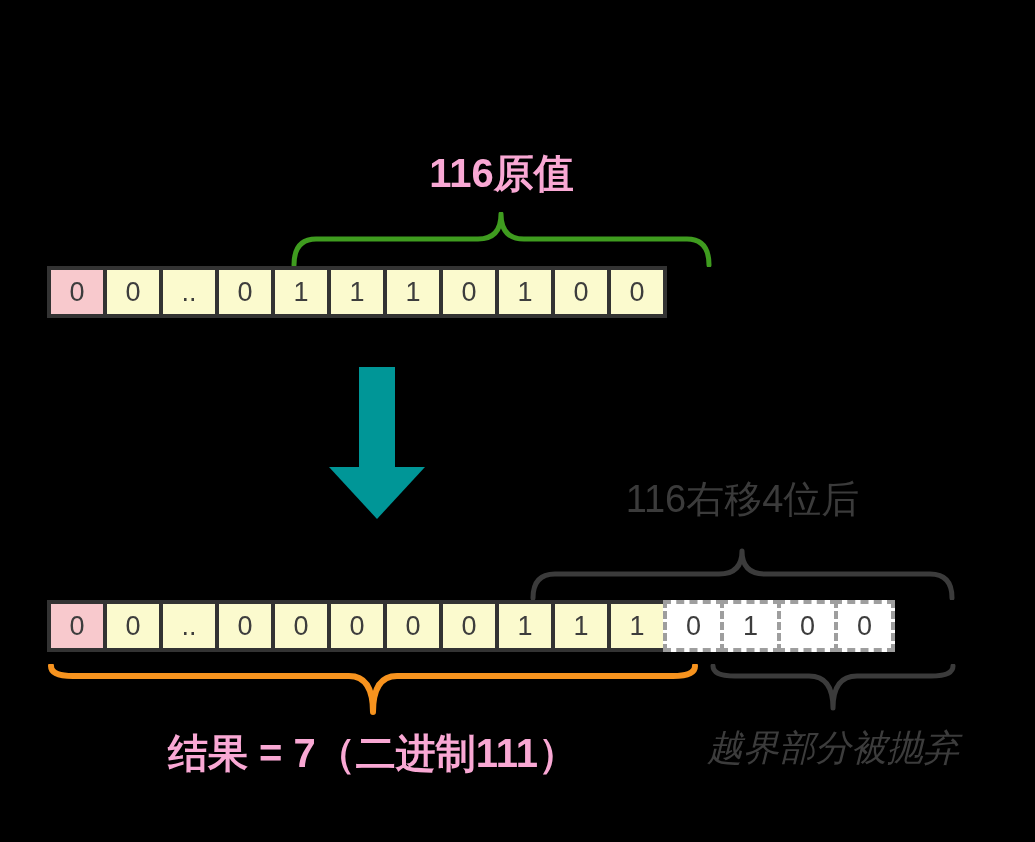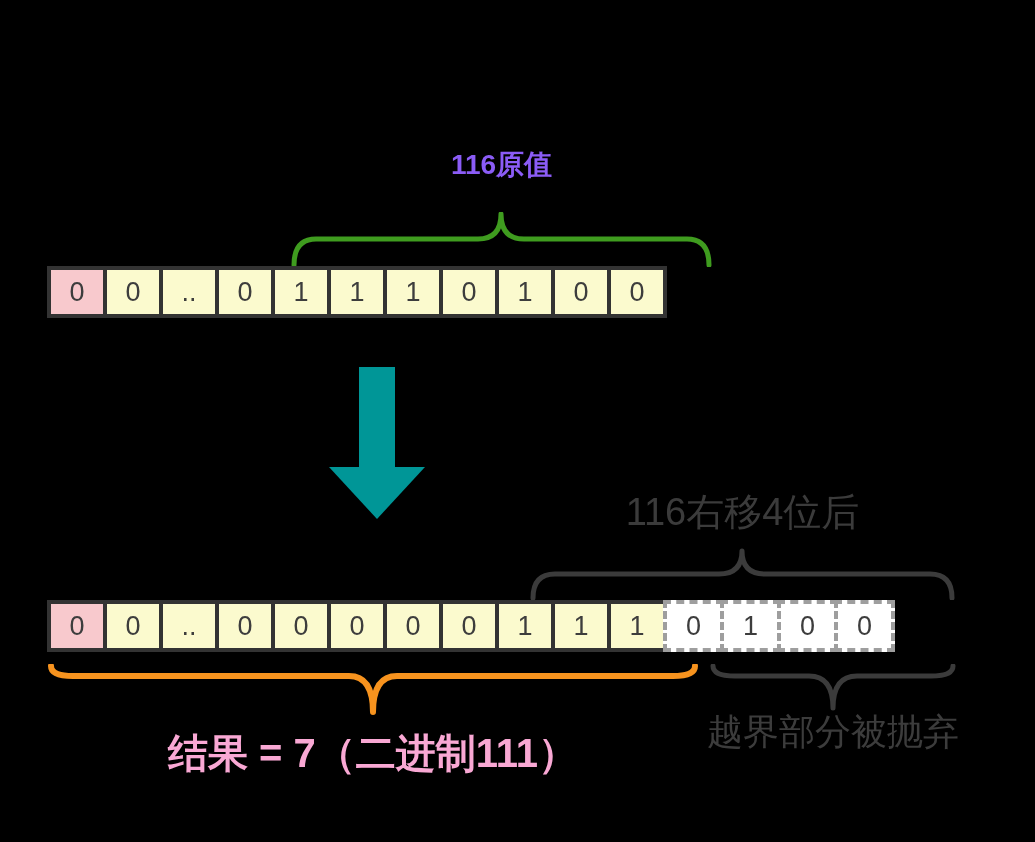--- a/index.html
+++ b/index.html
@@ -12,21 +12,21 @@
     width: 1035px;
     height: 842px;
     background: #000000;
     overflow: hidden;
     font-family: "Liberation Sans", "DejaVu Sans", sans-serif;
   }
   .abs { position: absolute; }
 
   
   .label { text-align: center; white-space: nowrap; }
-  .label-green  { color: #8b5cf6; font-size: 28px; font-weight: 700; }
+  .label-green  { color: #f9a8d4; font-size: 40px; font-weight: 700; }
   .label-gray   { color: #3B3B3B; font-size: 38px; font-weight: 500; }
   .label-orange { color: #f9a8d4; font-size: 40px; font-weight: 700; }
   .label-gray-sm{ color: #3C3C3C; font-size: 36px; font-weight: 500; }
 
   
   .bit-row { display: flex; }
   .cell {
     box-sizing: border-box;
     width: 60px;
     height: 52px;
@@ -77,21 +77,21 @@
     <div class="cell">0</div>
   </div>
 
   <div class="abs" style="left:329px; top:367px;">
     <svg width="96" height="152" viewBox="0 0 96 152">
       <rect x="30" y="0" width="36" height="101" fill="#009697"></rect>
       <polygon points="0,100 96,100 48,152" fill="#009697"></polygon>
     </svg>
   </div>
 
-  <div class="abs label label-gray" style="left:530px; top:487px; width:425px;">116右移4位后</div>
+  <div class="abs label label-gray" style="left:530px; top:474px; width:425px;">116右移4位后</div>
 
   <div class="abs" style="left:530px; top:548px;">
     <svg width="425" height="52" viewBox="0 0 425 52">
       <path class="brace-path" stroke="#3B3B3B" stroke-width="5" d="M3,50 Q3,26 25,26 L189,26 Q212,26 212,3 Q212,26 235,26 L400,26 Q422,26 422,50"></path>
     </svg>
   </div>
 
   <div class="abs bit-row" style="left:47px; top:600px;">
     <div class="cell pink">0</div>
     <div class="cell">0</div>
@@ -117,15 +117,15 @@
   </div>
 
   <div class="abs" style="left:710px; top:664px;">
     <svg width="246" height="48" viewBox="0 0 246 48">
       <path class="brace-path" stroke="#3B3B3B" stroke-width="5" d="M3,2 Q3,12 25,12 L99,12 Q123,12 123,44 Q123,12 147,12 L221,12 Q243,12 243,2"></path>
     </svg>
   </div>
 
   <div class="abs label label-orange" style="left:47px; top:726px; width:652px;">结果 = 7（二进制111）</div>
 
-  <div class="abs label label-gray-sm" style="left:700px; top:708px; width:266px;">越界部分被抛弃</div>
+  <div class="abs label label-gray-sm" style="left:700px; top:724px; width:266px;font-style:italic;">越界部分被抛弃</div>
 
 </div>
 
 </body></html>

